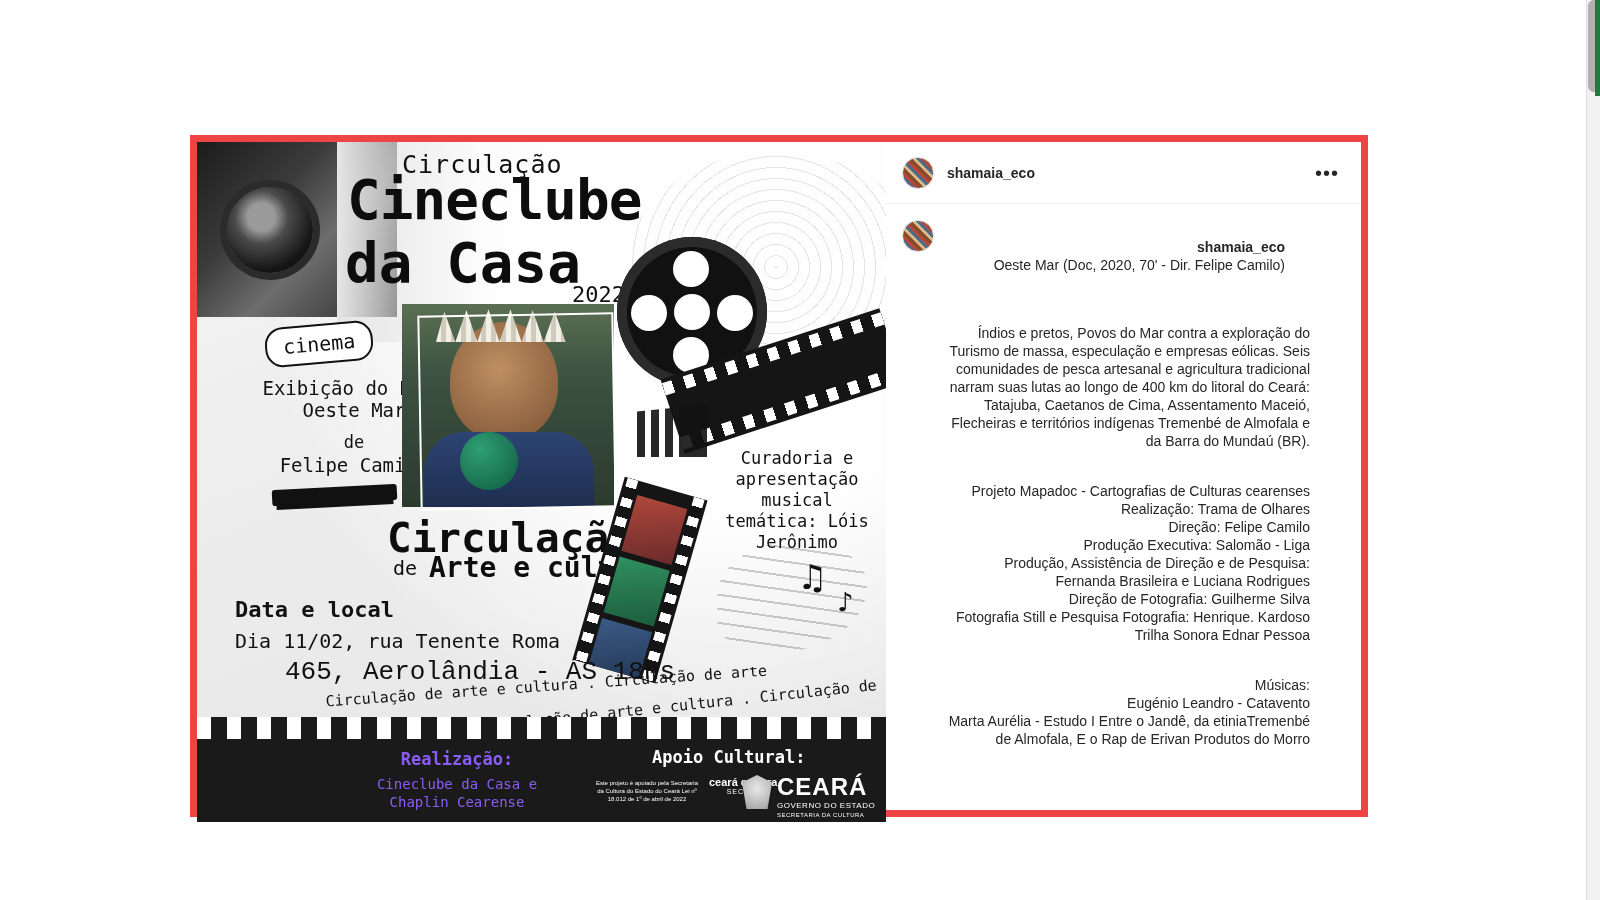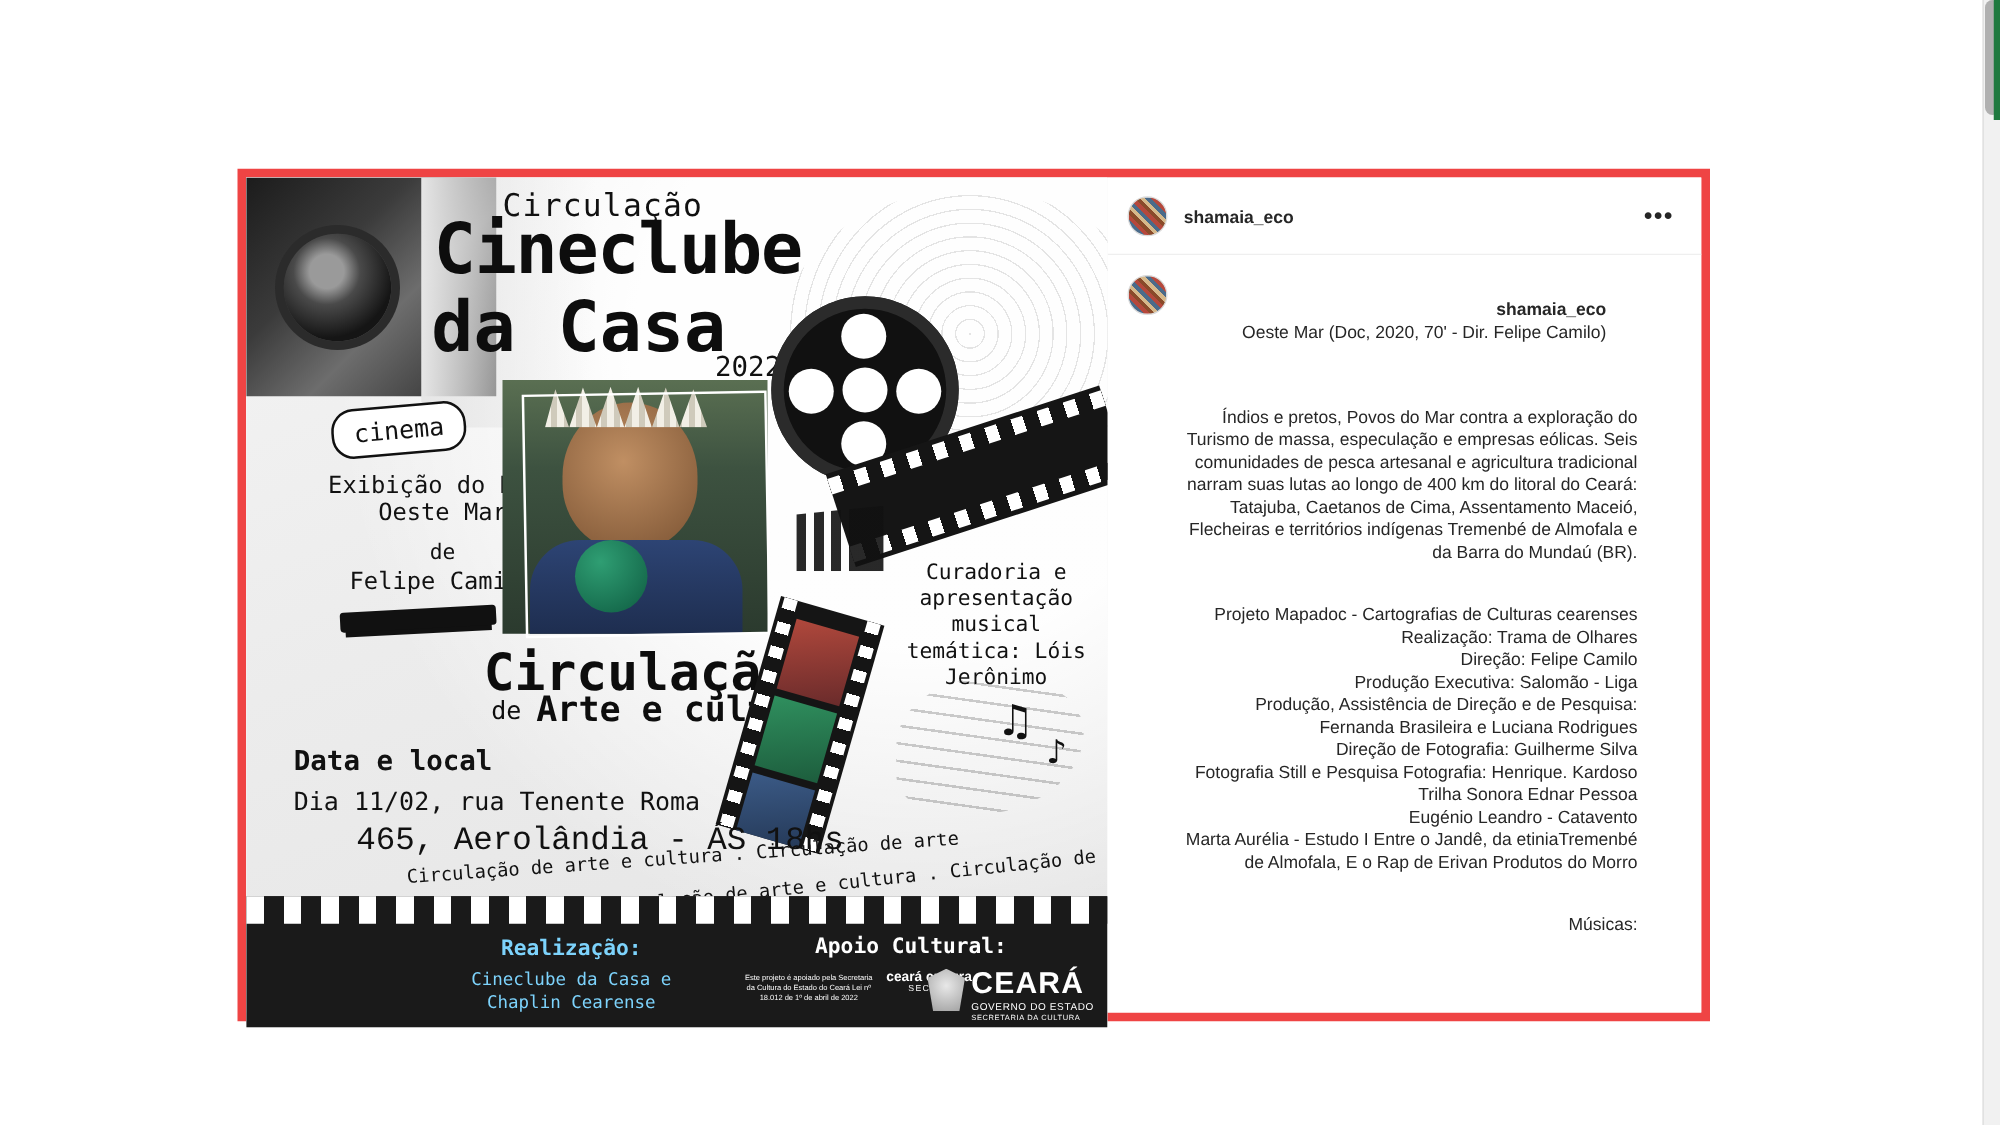--- a/index.html
+++ b/index.html
@@ -313,21 +313,21 @@
     background: #1a1a1a;
   }
   .band-perfs {
     position: absolute; left: 0; top: 0; width: 100%; height: 22px;
     background: repeating-linear-gradient(90deg, #ffffff 0 14px, #1a1a1a 14px 30px);
   }
   .realizacao {
     position: absolute; left: 150px; top: 32px;
     width: 220px; text-align: center;
     font-family: "DejaVu Sans Mono", monospace;
-    color: #7dd3fc;
+    color: #8b5cf6;
   }
   .realizacao .r-h { font-size: 17px; font-weight: bold; }
   .realizacao .r-b { font-size: 14px; line-height: 18px; margin-top: 6px; }
   .apoio {
     position: absolute; left: 455px; top: 30px;
     font-family: "DejaVu Sans Mono", monospace;
     font-size: 17px; font-weight: bold; color: #fff;
   }
   .lei-text {
     position: absolute; left: 395px; top: 62px;
@@ -534,20 +534,20 @@
 
         <div class="caption-body cap-indent">Índios e pretos, Povos do Mar contra a exploração do Turismo de massa, especulação e empresas eólicas. Seis comunidades de pesca artesanal e agricultura tradicional narram suas lutas ao longo de 400 km do litoral do Ceará: Tatajuba, Caetanos de Cima, Assentamento Maceió, Flecheiras e territórios indígenas Tremenbé de Almofala e da Barra do Mundaú (BR).</div>
         <div class="caption-body cap-indent">Projeto Mapadoc - Cartografias de Culturas cearenses
 Realização: Trama de Olhares
 Direção: Felipe Camilo
 Produção Executiva: Salomão - Liga
 Produção, Assistência de Direção e de Pesquisa: Fernanda Brasileira e Luciana Rodrigues
 Direção de Fotografia: Guilherme Silva
 Fotografia Still e Pesquisa Fotografia: Henrique. Kardoso
 Trilha Sonora Ednar Pessoa</div>
+        <div class="caption-body cap-indent">Músicas:</div>
         <div class="caption-body cap-indent" style="margin-top:0;">Eugénio Leandro - Catavento
 Marta Aurélia - Estudo I Entre o Jandê, da etiniaTremenbé de Almofala, E o Rap de Erivan Produtos do Morro</div>
-        <div class="caption-body cap-indent">Músicas:</div>
       </div>
 
     </div>
   </div>
 </div>
 
 </body></html>

